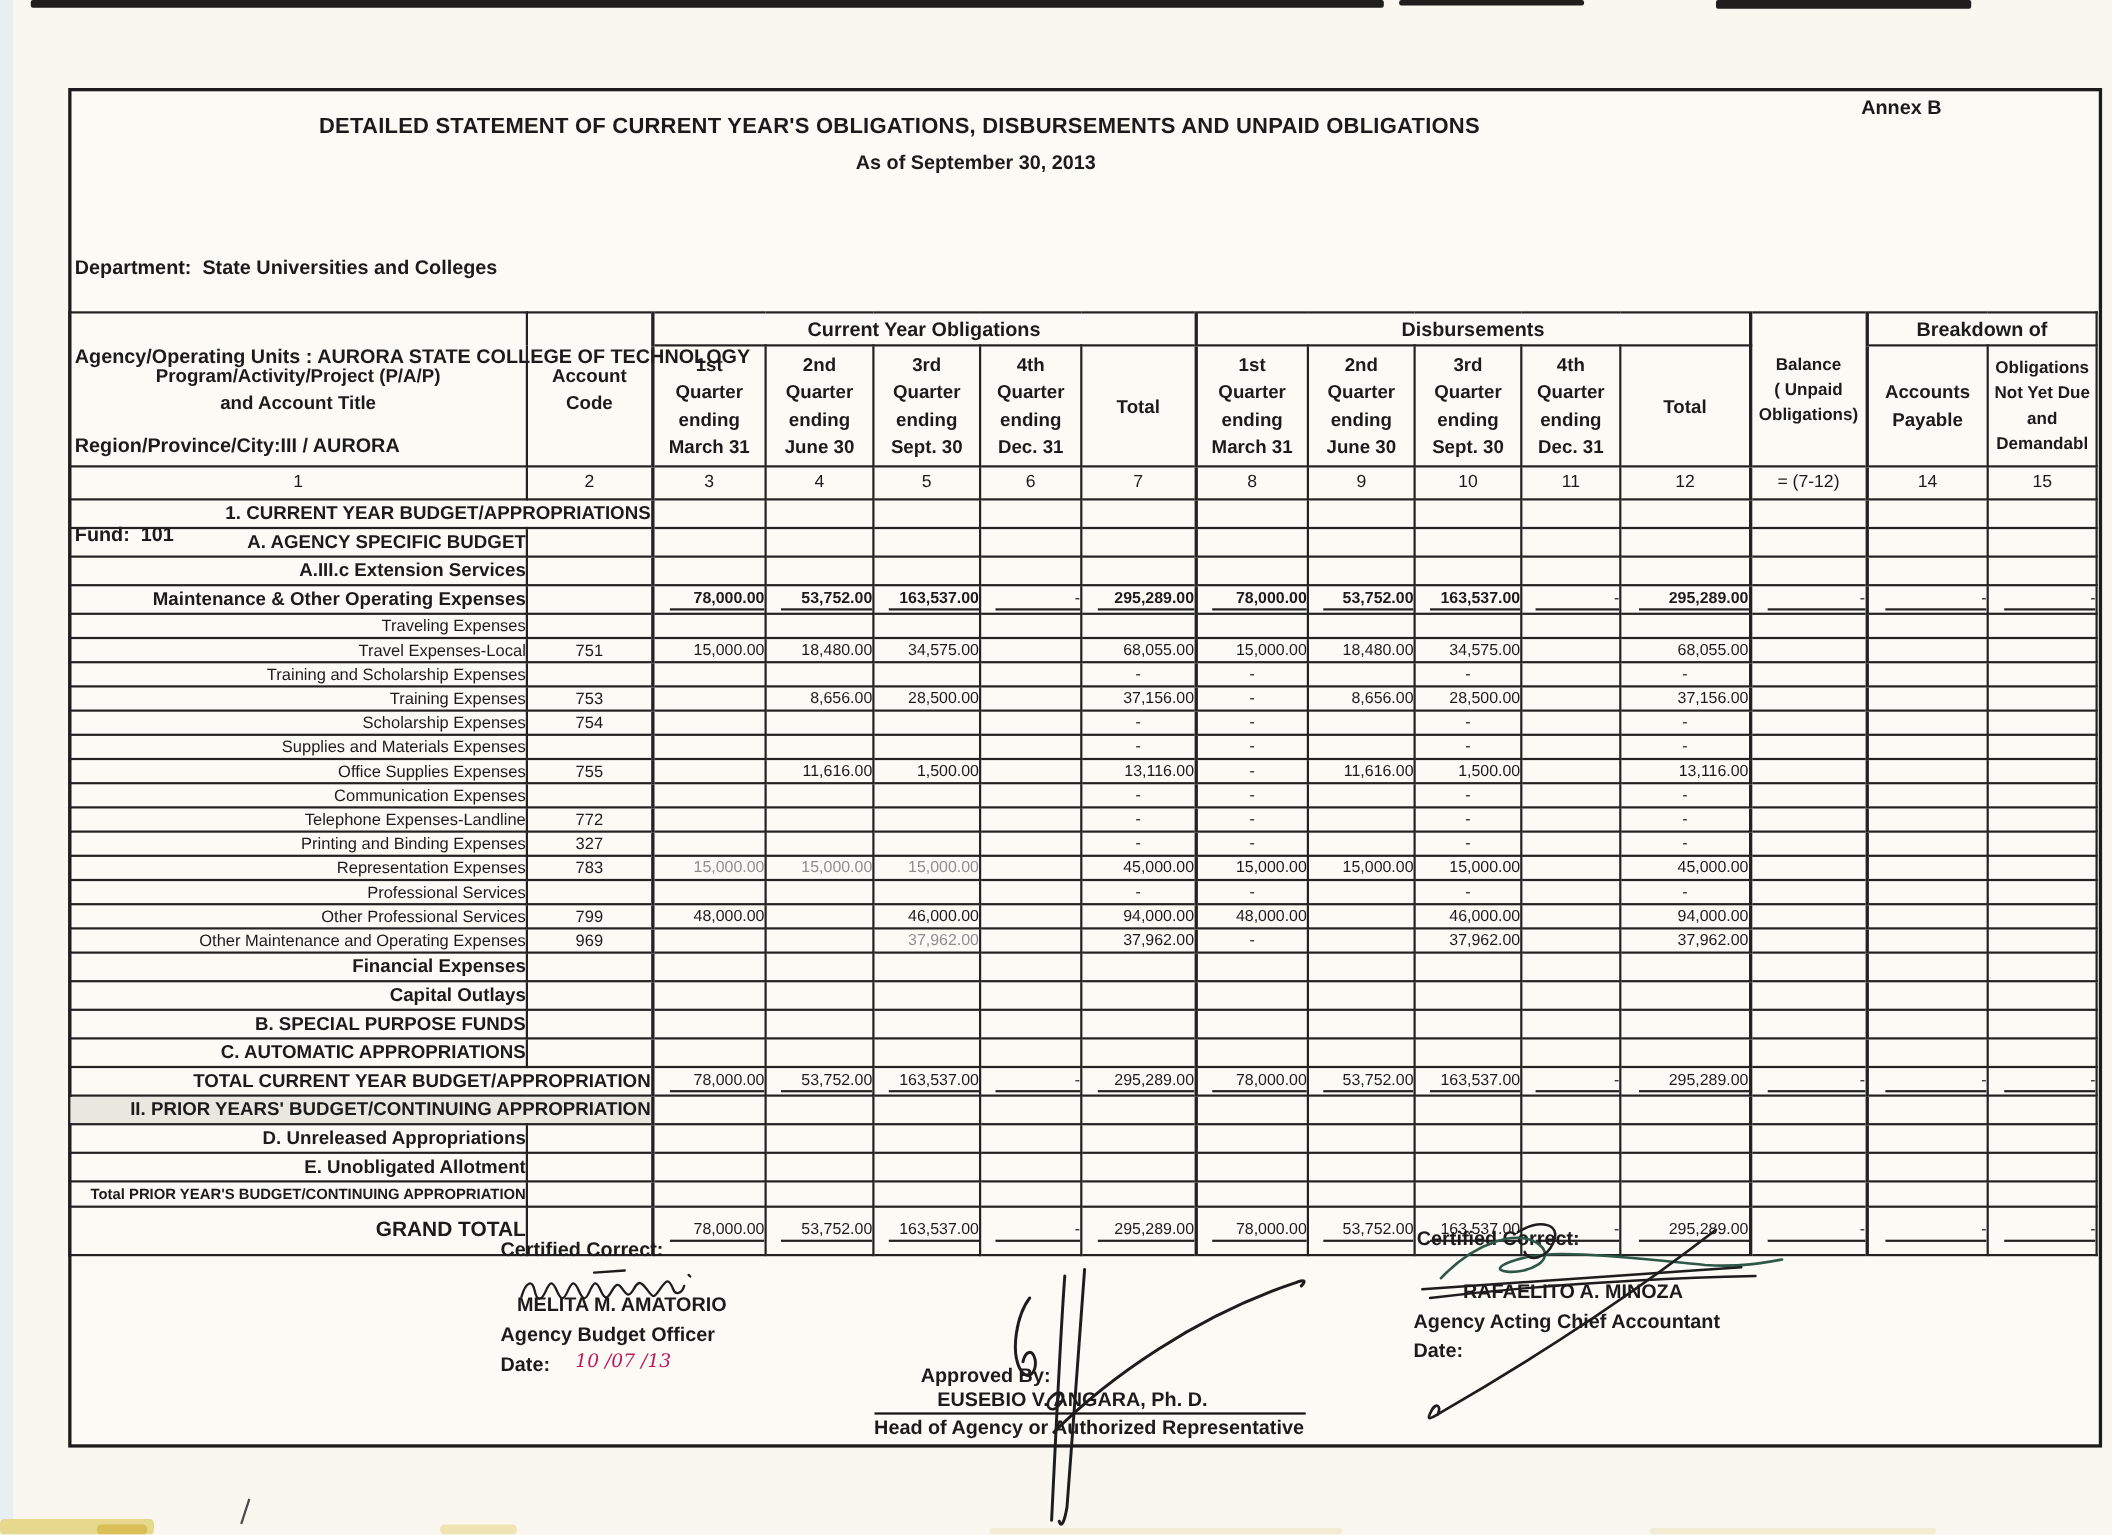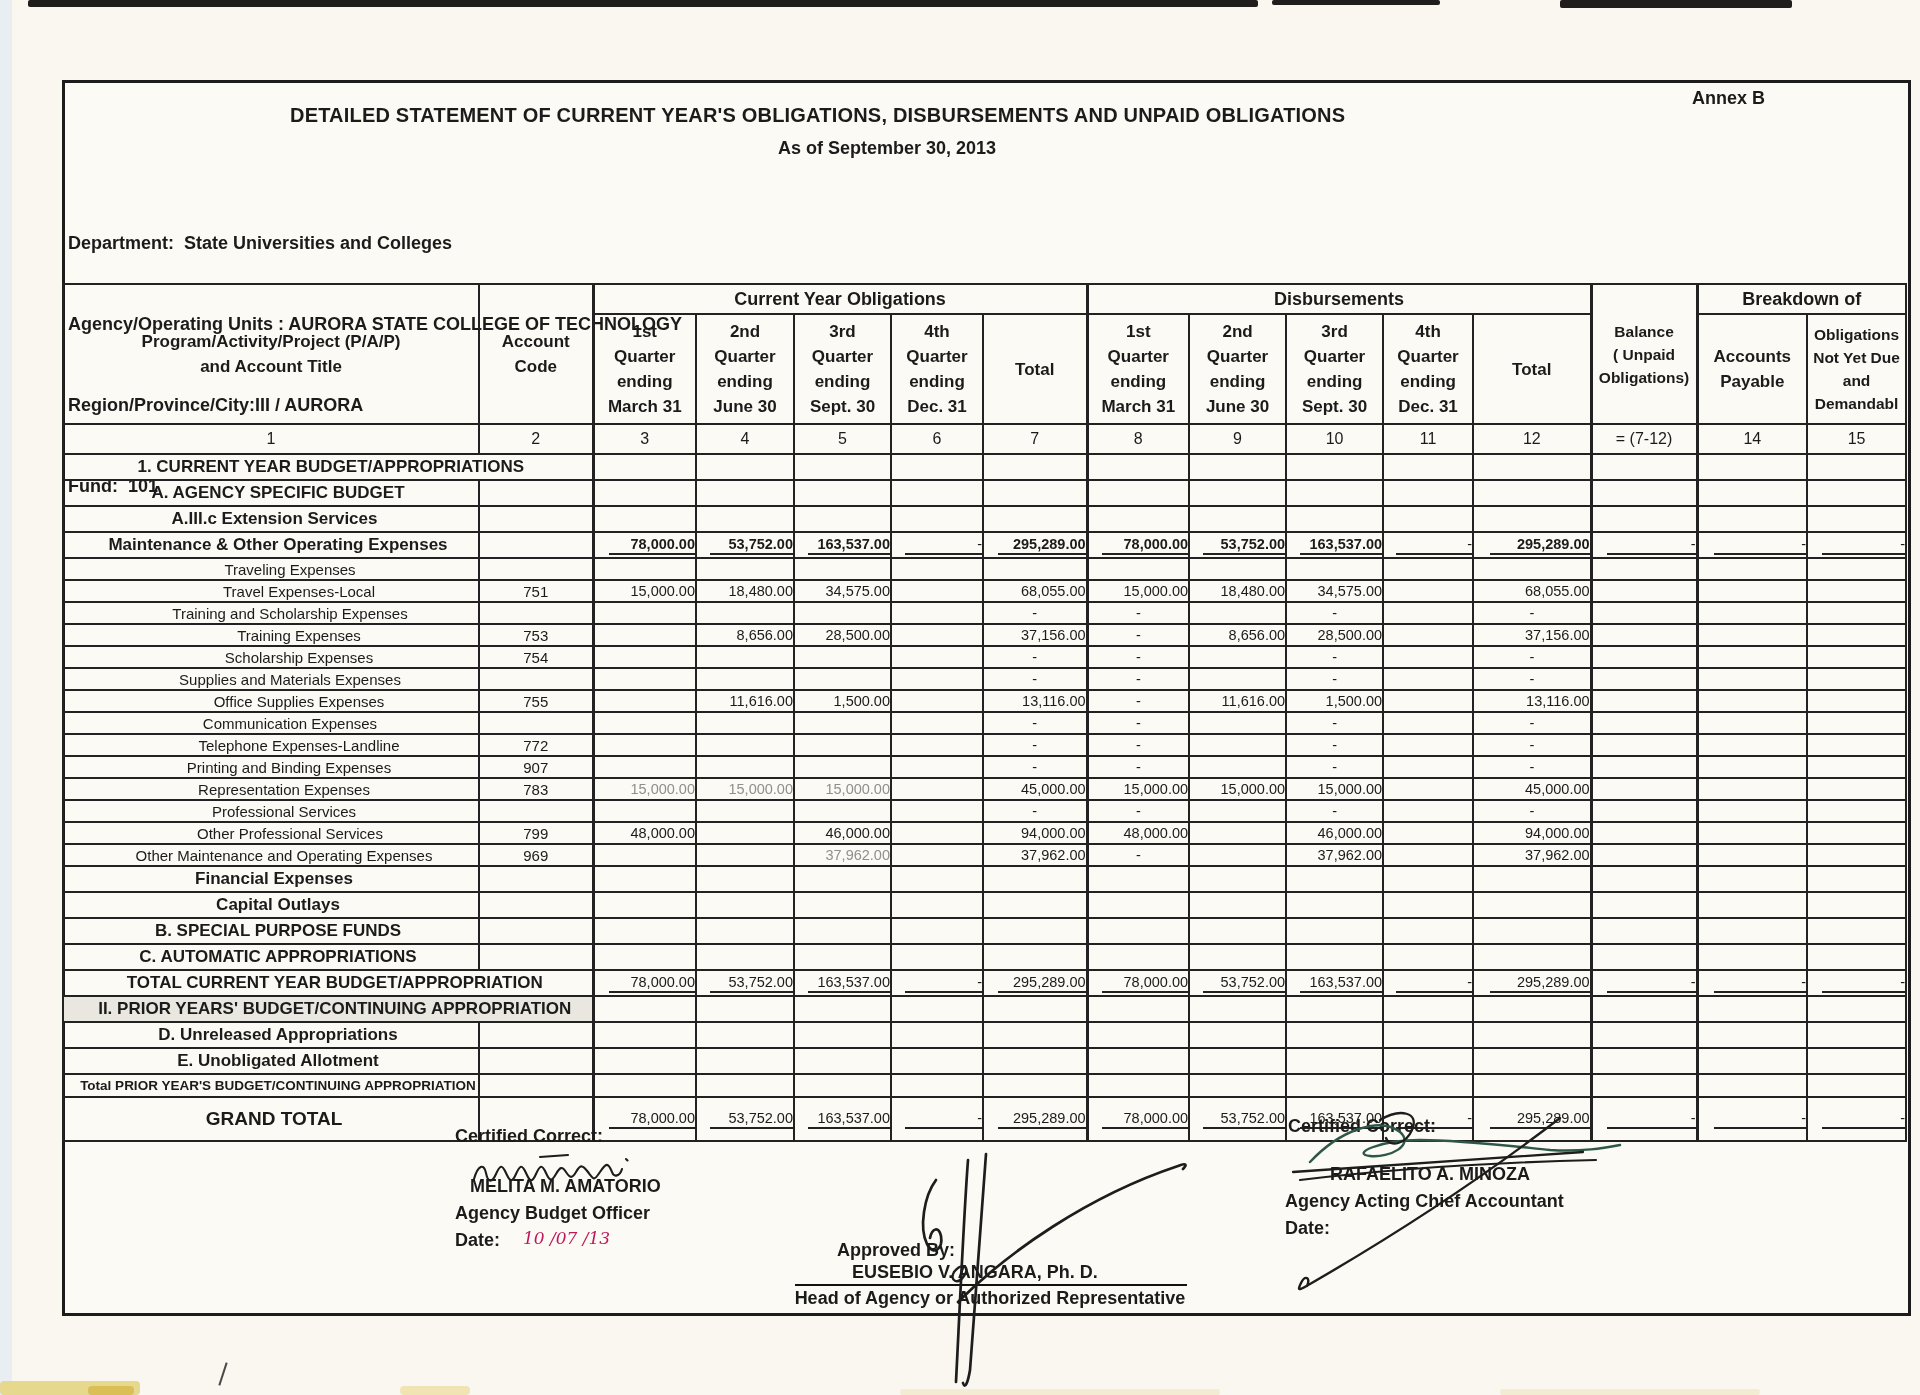--- a/index.html
+++ b/index.html
@@ -21,21 +21,21 @@
   
   table.stmt{position:absolute;left:62px;top:283px;width:1843px;border-collapse:collapse;
              table-layout:fixed;background:transparent;}
   table.stmt th,table.stmt td{border:2px solid #222;padding:0;overflow:hidden;}
   table.stmt th{font-weight:bold;white-space:pre-line;text-align:center;vertical-align:middle;}
   .gh{font-size:18px;height:28px;}
   .ch{font-size:17px;line-height:25px;height:108px;}
   .ch-sm{font-size:15.5px;line-height:23px;}
   .numrow td{font-size:16px;text-align:center;height:28px;font-weight:normal;}
   .bL{border-left-width:3px !important;}
-  td.lbl{text-align:center;vertical-align:middle;white-space:nowrap;}
+  td.lbl{text-align:right;vertical-align:middle;white-space:nowrap;}
   td.code{text-align:center;font-size:15px;}
   td.val{text-align:right;padding-right:7px;font-size:14.5px;}
   td.val.dashc{text-align:center;padding-right:0;}
   td.val.lt{color:#8f8f8f;}
   td.val.bn{font-weight:bold;}
   tr.h-sec{height:26px;} tr.h-item{height:22px;} tr.h-small{height:23px;} tr.h-grand{height:44px;}
   .st-sec{font-weight:bold;font-size:17px;}
   .st-item{font-size:15px;}
   .st-smalltotal{font-weight:bold;font-size:13.5px;}
   .st-grand{font-weight:bold;font-size:19px;}
@@ -382,21 +382,21 @@
           <td class="val"></td>
           <td class="val dashc">-</td>
           <td class="val"></td>
           <td class="val dashc">-</td>
           <td class="val bL"></td>
           <td class="val bL"></td>
           <td class="val"></td>
         </tr>
         <tr class="h-item">
           <td class="lbl st-item" style="padding-left: 36px;">Printing and Binding Expenses</td>
-          <td class="code">907</td>
+          <td class="code">327</td>
           <td class="val bL"></td>
           <td class="val"></td>
           <td class="val"></td>
           <td class="val"></td>
           <td class="val dashc">-</td>
           <td class="val bL dashc">-</td>
           <td class="val"></td>
           <td class="val dashc">-</td>
           <td class="val"></td>
           <td class="val dashc">-</td>

